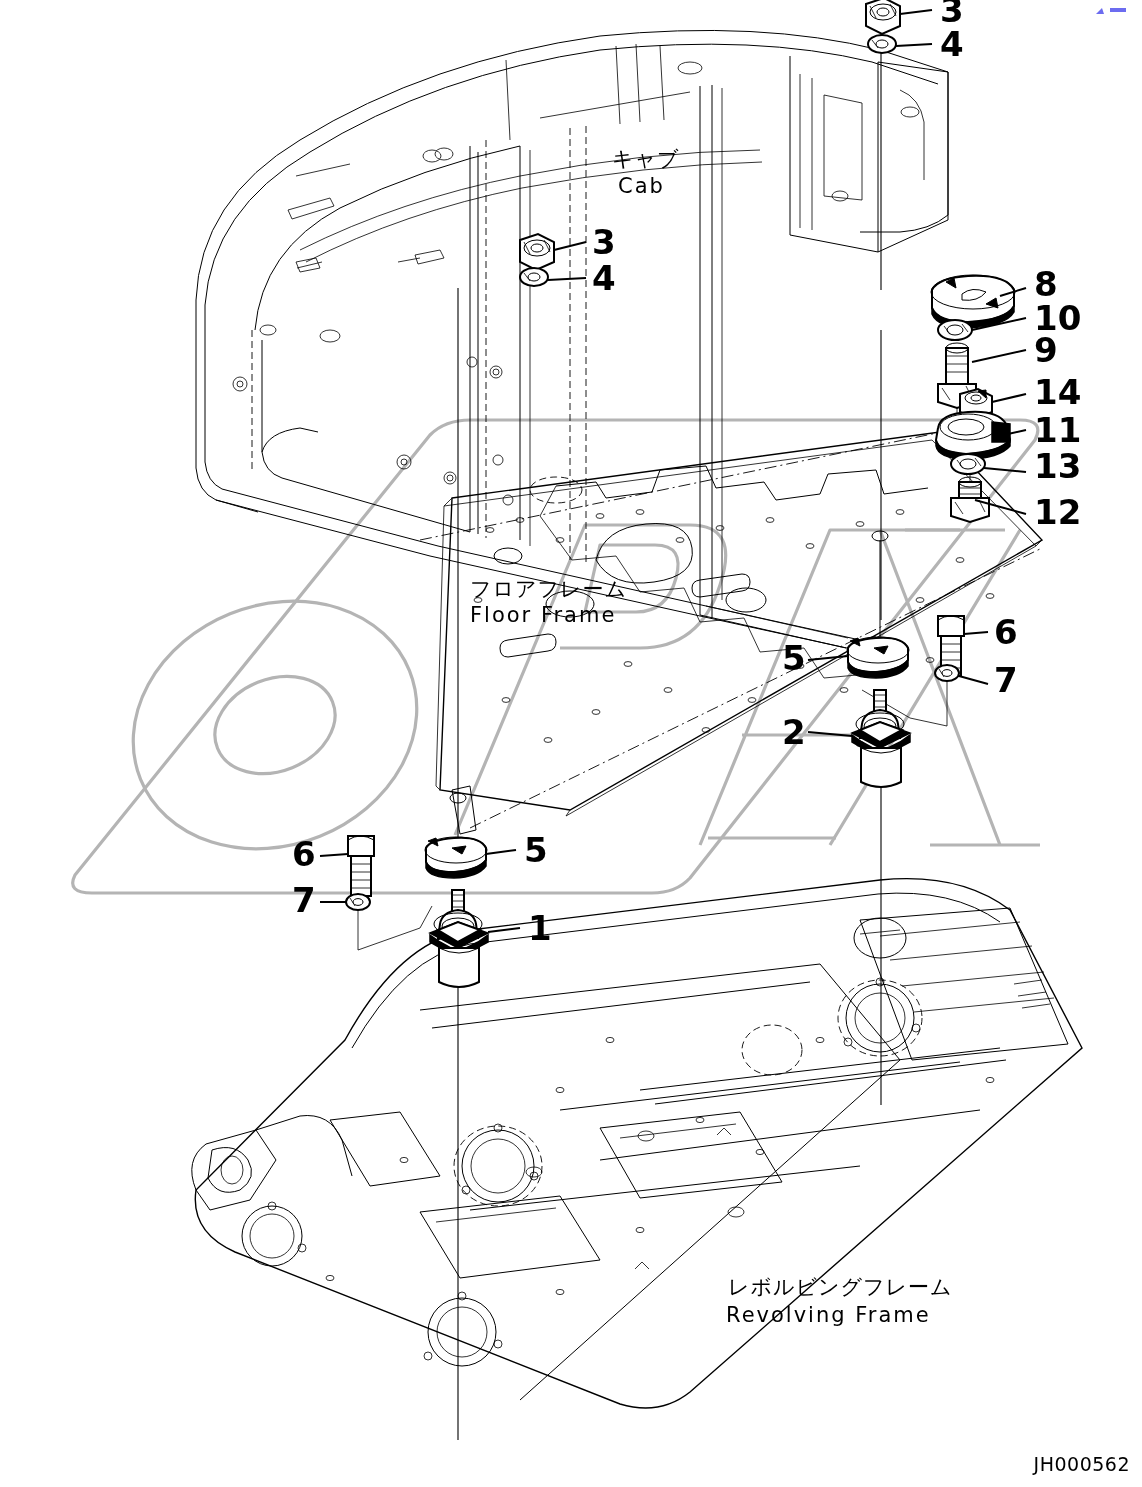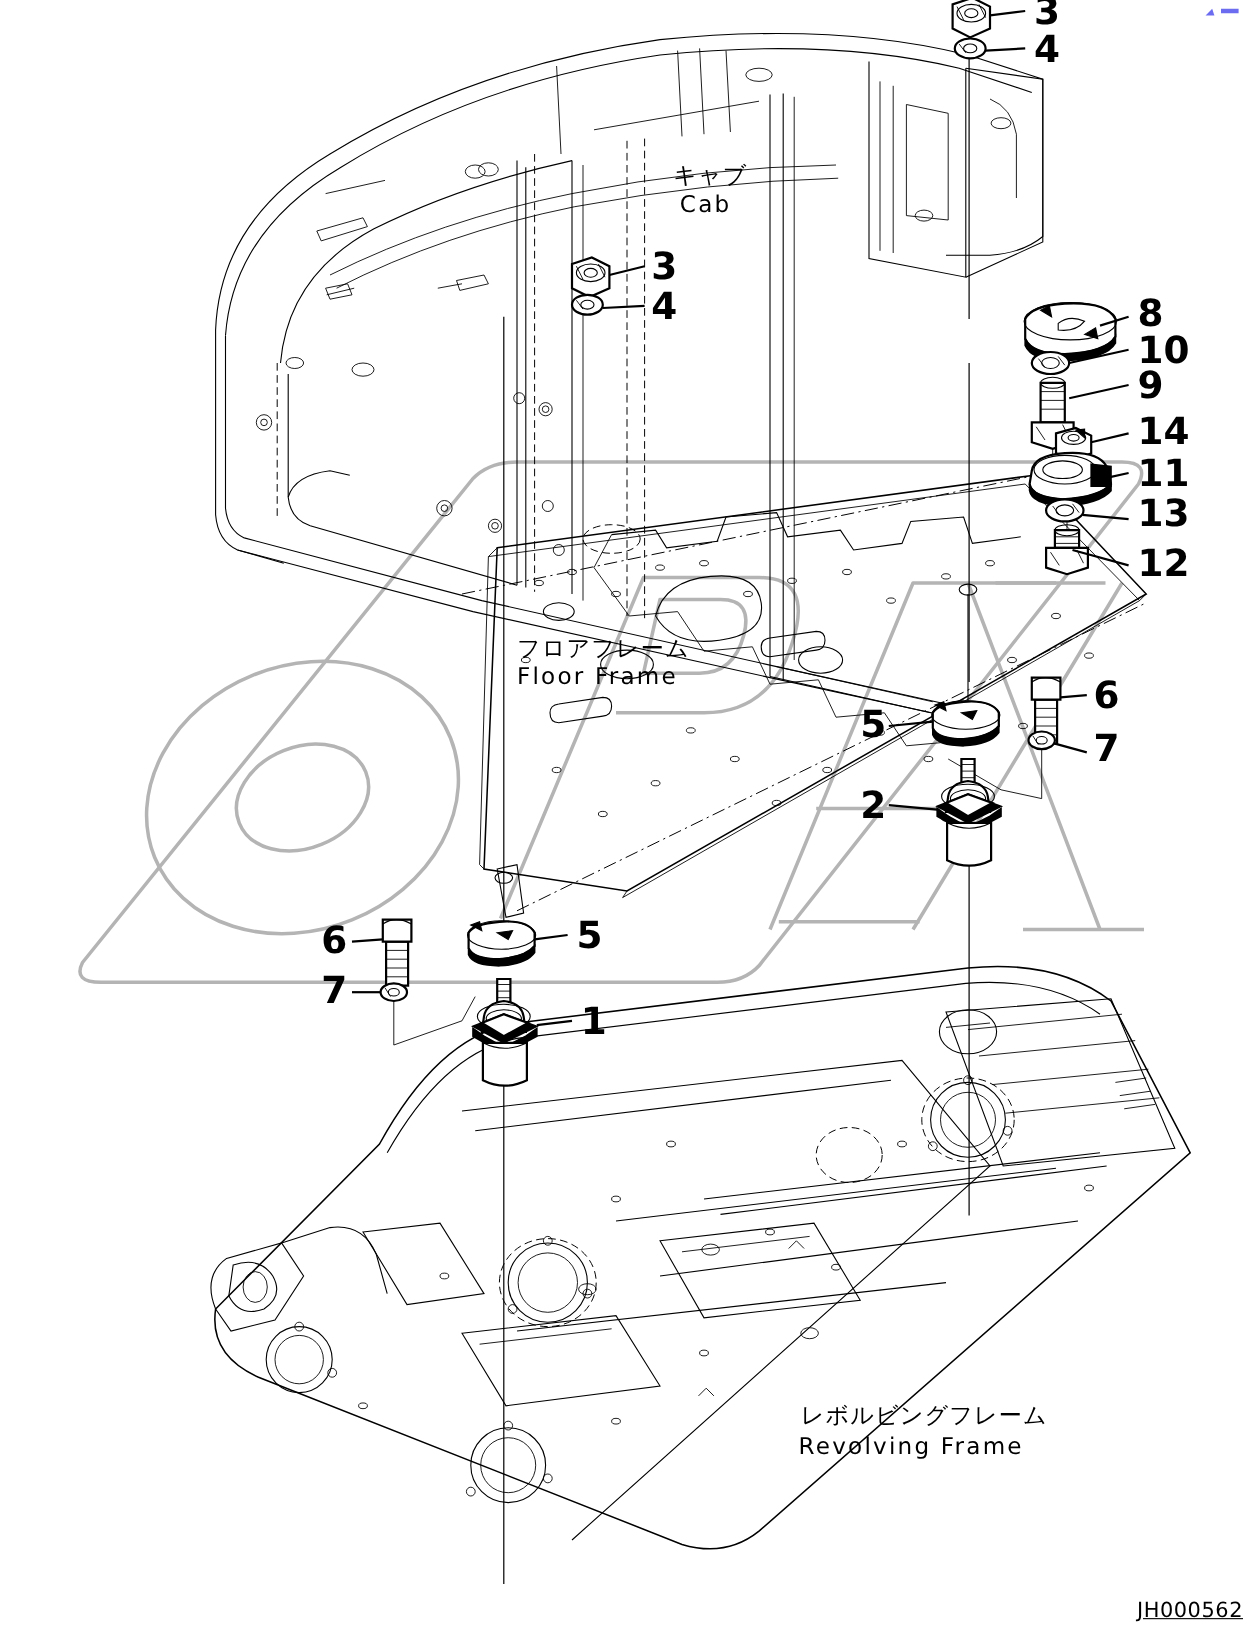--- a/index.html
+++ b/index.html
@@ -23,21 +23,20 @@
     top: 0;
   }
   .drawing-number {
     position: absolute;
     right: 12px;
     bottom: 12px;
     font-family: "DejaVu Sans", sans-serif;
     font-size: 19px;
     letter-spacing: 0.5px;
     color: #000000;
-    text-decoration: underline;
   }
   text {
     font-family: "DejaVu Sans", sans-serif;
     fill: #000000;
   }
   .callout-num {
     font-size: 34px;
     font-weight: bold;
     font-family: "DejaVu Sans", sans-serif;
   }

